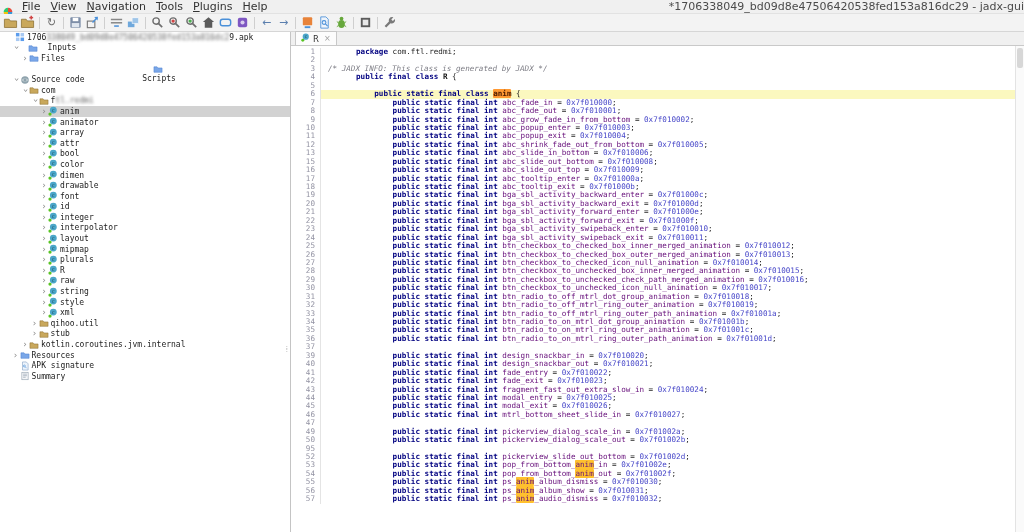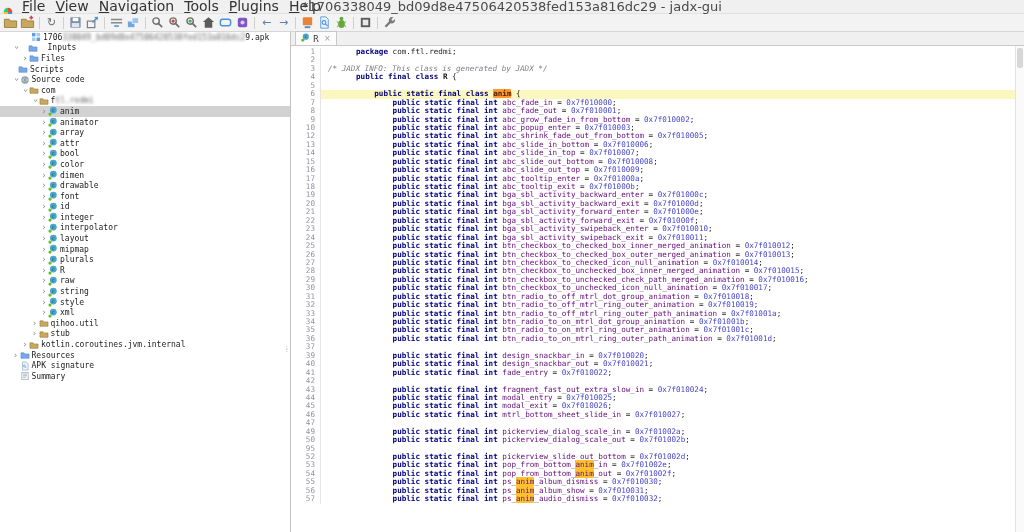--- a/index.html
+++ b/index.html
@@ -2,24 +2,24 @@
 <html style="--kw: #000080; --fld: #660e7a; --num: #4545c8; --cm: #7d7d85; --curbg: #fbf8bf; --defbg: #ff9933; --matchbg: #ffc02e;"><head>
 <meta charset="utf-8">
 <style>
   html,body{margin:0;padding:0;background:#e9e9e9;}
   .window{position:relative;width:1024px;height:532px;background:#f2f2f2;overflow:hidden;
           font-family:"DejaVu Sans",sans-serif;}
   
   .titlebar{position:absolute;left:0;top:0;width:1024px;height:13px;background:#f0f0f0;
             display:flex;align-items:center;border-bottom:1px solid #e2e2e2;}
   .logo{width:10px;height:10px;margin:0 4px 0 3px;flex:none;}
-  .menu-item{font-size:14px;color:#333;padding:0 5px;height:13px;line-height:13px;cursor:default;}
+  .menu-item{font-size:11px;color:#333;padding:0 5px;height:13px;line-height:13px;cursor:default;}
   .menu-item .mn{text-decoration:underline;}
-  .win-title{position:absolute;left:0;right:0;top:0;height:13px;line-height:13px;text-align:center;
-             font-size:13px;color:#4a4a4a;pointer-events:none;}
+  .win-title{position:absolute;left:0;right:0;top:0;height:13px;line-height:13px;text-align:right;
+             font-size:11px;color:#4a4a4a;pointer-events:none;}
   
   .toolbar{position:absolute;left:0;top:14px;width:1024px;height:18px;background:#f3f3f3;
            border-bottom:1px solid #d6d6d6;display:flex;align-items:center;padding-left:2px;box-sizing:border-box;}
   .tbtn{width:17px;height:16px;display:flex;align-items:center;justify-content:center;border-radius:2px;}
   .tchar{font-size:11px;color:#5b7fae;line-height:1;}
   .tsep{width:1px;height:12px;background:#cfcfcf;margin:0 3px;}
   
   .tree-panel{position:absolute;left:0;top:32px;width:290px;bottom:0;background:#ffffff;
               border-right:1px solid #c4c4c4;overflow:hidden;
               font-family:"DejaVu Sans Mono",monospace;font-size:8px;color:#1c1c1c;}
@@ -206,21 +206,21 @@
       <div class="tsep"></div>
       <span class="tbtn">
         <svg width="15" height="15" viewBox="0 0 16 16">
           <path d="M10.8 2.2a3.6 3.6 0 0 0-3.4 4.8L2.8 11.6 4.5 13.3 9.1 8.7a3.6 3.6 0 0 0 4.7-4.5L11.6 6.4 9.9 4.7 12.1 2.5 Z" fill="#7a7a7a"></path>
         </svg>
       </span>
     </div>
 
   <div class="tree-panel" id="tree">
     <div class="grip">⁞</div>
-  <div class="trow" style="padding-left: 7px; margin-left: 16px;">
+  <div class="trow" style="padding-left: 7px;">
         <span class="chev"></span>
         <span class="ticon">
           <svg width="10" height="10" viewBox="0 0 16 16">
             <rect x="1.5" y="1.5" width="5.6" height="5.6" fill="#5c9ded"></rect>
             <rect x="8.9" y="1.5" width="5.6" height="5.6" fill="#a8c9f2"></rect>
             <rect x="1.5" y="8.9" width="5.6" height="5.6" fill="#a8c9f2"></rect>
             <rect x="8.9" y="8.9" width="5.6" height="5.6" fill="#5c9ded"></rect>
           </svg>
         </span>
         <span class="tlabel"><span>1706</span><span class="blurred">338049_bd09d8e47506420538fed153a816dc2</span><span>9.apk</span></span>
@@ -236,21 +236,21 @@
       </div>
       <div class="trow" style="padding-left: 21px;">
         <span class="chev">›</span>
         <span class="ticon">
           <svg width="10" height="10" viewBox="0 0 16 16">
             <path d="M1.5 4.5h5l1.4 1.8H14.5v7h-13z" fill="#7aa7e8" stroke="#4a7fd0" stroke-width="0.8"></path>
           </svg>
         </span>
         <span class="tlabel">Files</span>
       </div>
-      <div class="trow" style="padding-left: 10px;">
+      <div class="trow" style="padding-left: 27px; flex-direction: column;">
         <span class="chev"></span>
         <span class="ticon">
           <svg width="10" height="10" viewBox="0 0 16 16">
             <path d="M1.5 4.5h5l1.4 1.8H14.5v7h-13z" fill="#7aa7e8" stroke="#4a7fd0" stroke-width="0.8"></path>
           </svg>
         </span>
         <span class="tlabel">Scripts</span>
       </div>
       <div class="trow" style="padding-left: 11.5px;">
         <span class="chev open">›</span>
@@ -608,32 +608,32 @@
         </div>
         <div class="cl">
           <span class="ln">9</span>
           <span class="ct"><span>        </span><span class="kw">public static final int</span><span> </span><span class="fld">abc_grow_fade_in_from_bottom</span><span> = </span><span class="num">0x7f010002</span><span>;</span></span>
         </div>
         <div class="cl">
           <span class="ln">10</span>
           <span class="ct"><span>        </span><span class="kw">public static final int</span><span> </span><span class="fld">abc_popup_enter</span><span> = </span><span class="num">0x7f010003</span><span>;</span></span>
         </div>
         <div class="cl">
+          <span class="ln">11</span>
+          <span class="ct"><span>        </span><span class="kw">public static final int</span><span> </span><span class="fld">abc_popup_exit</span><span> = </span><span class="num">0x7f010004</span><span>;</span></span>
+        </div>
+        <div class="cl">
           <span class="ln">12</span>
           <span class="ct"><span>        </span><span class="kw">public static final int</span><span> </span><span class="fld">abc_shrink_fade_out_from_bottom</span><span> = </span><span class="num">0x7f010005</span><span>;</span></span>
         </div>
         <div class="cl">
           <span class="ln">13</span>
           <span class="ct"><span>        </span><span class="kw">public static final int</span><span> </span><span class="fld">abc_slide_in_bottom</span><span> = </span><span class="num">0x7f010006</span><span>;</span></span>
         </div>
         <div class="cl">
-          <span class="ln">14</span>
-          <span class="ct"><span>        </span><span class="kw">public static final int</span><span> </span><span class="fld">abc_slide_in_top</span><span> = </span><span class="num">0x7f010007</span><span>;</span></span>
-        </div>
-        <div class="cl">
           <span class="ln">15</span>
           <span class="ct"><span>        </span><span class="kw">public static final int</span><span> </span><span class="fld">abc_slide_out_bottom</span><span> = </span><span class="num">0x7f010008</span><span>;</span></span>
         </div>
         <div class="cl">
           <span class="ln">16</span>
           <span class="ct"><span>        </span><span class="kw">public static final int</span><span> </span><span class="fld">abc_slide_out_top</span><span> = </span><span class="num">0x7f010009</span><span>;</span></span>
         </div>
         <div class="cl">
           <span class="ln">17</span>
           <span class="ct"><span>        </span><span class="kw">public static final int</span><span> </span><span class="fld">abc_tooltip_enter</span><span> = </span><span class="num">0x7f01000a</span><span>;</span></span>
@@ -724,20 +724,21 @@
         <div class="cl">
           <span class="ln">40</span>
           <span class="ct"><span>        </span><span class="kw">public static final int</span><span> </span><span class="fld">design_snackbar_out</span><span> = </span><span class="num">0x7f010021</span><span>;</span></span>
         </div>
         <div class="cl">
           <span class="ln">41</span>
           <span class="ct"><span>        </span><span class="kw">public static final int</span><span> </span><span class="fld">fade_entry</span><span> = </span><span class="num">0x7f010022</span><span>;</span></span>
         </div>
         <div class="cl">
           <span class="ln">42</span>
+          <span class="ct"><span>        </span><span class="kw">public static final int</span><span> </span><span class="fld">fade_exit</span><span> = </span><span class="num">0x7f010023</span><span>;</span></span>
         </div>
         <div class="cl">
           <span class="ln">43</span>
           <span class="ct"><span>        </span><span class="kw">public static final int</span><span> </span><span class="fld">fragment_fast_out_extra_slow_in</span><span> = </span><span class="num">0x7f010024</span><span>;</span></span>
         </div>
         <div class="cl">
           <span class="ln">44</span>
           <span class="ct"><span>        </span><span class="kw">public static final int</span><span> </span><span class="fld">modal_entry</span><span> = </span><span class="num">0x7f010025</span><span>;</span></span>
         </div>
         <div class="cl">

